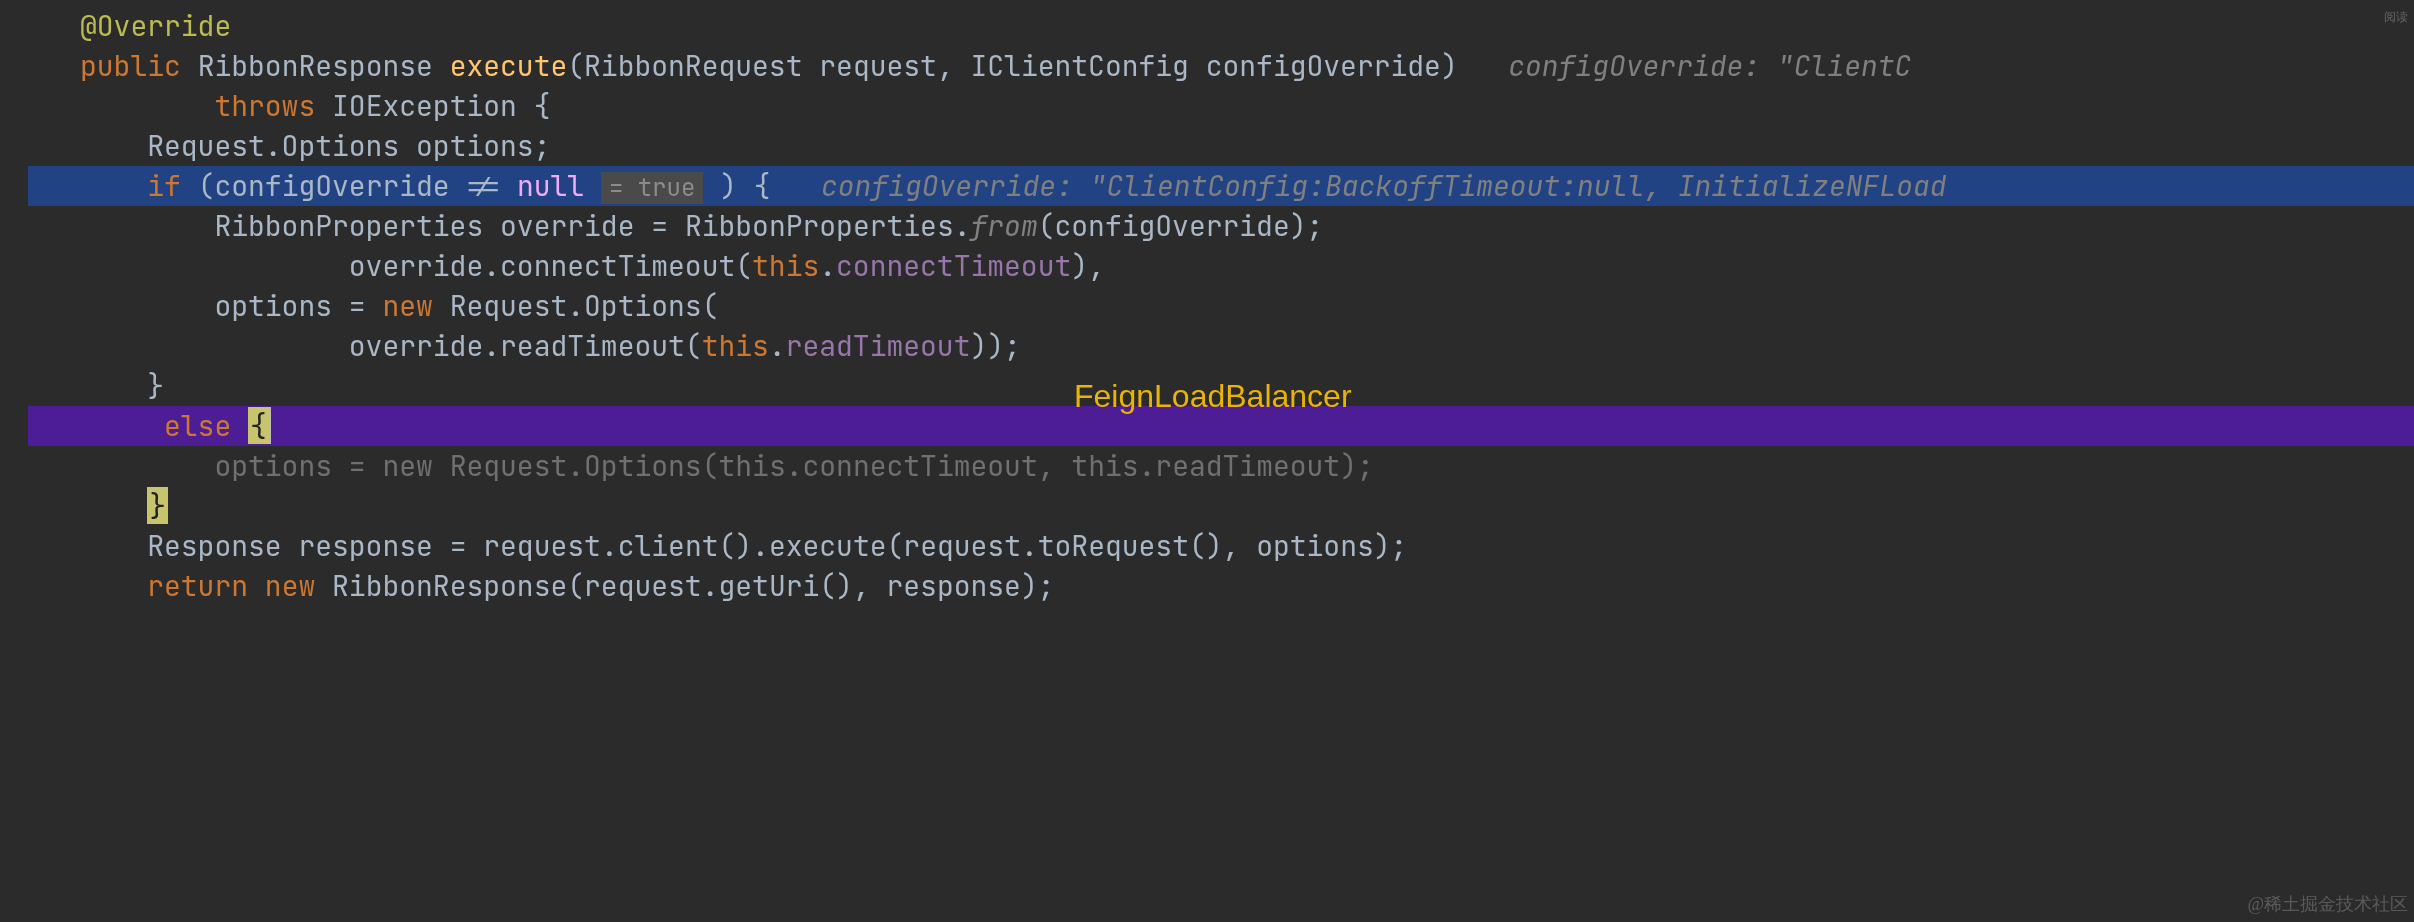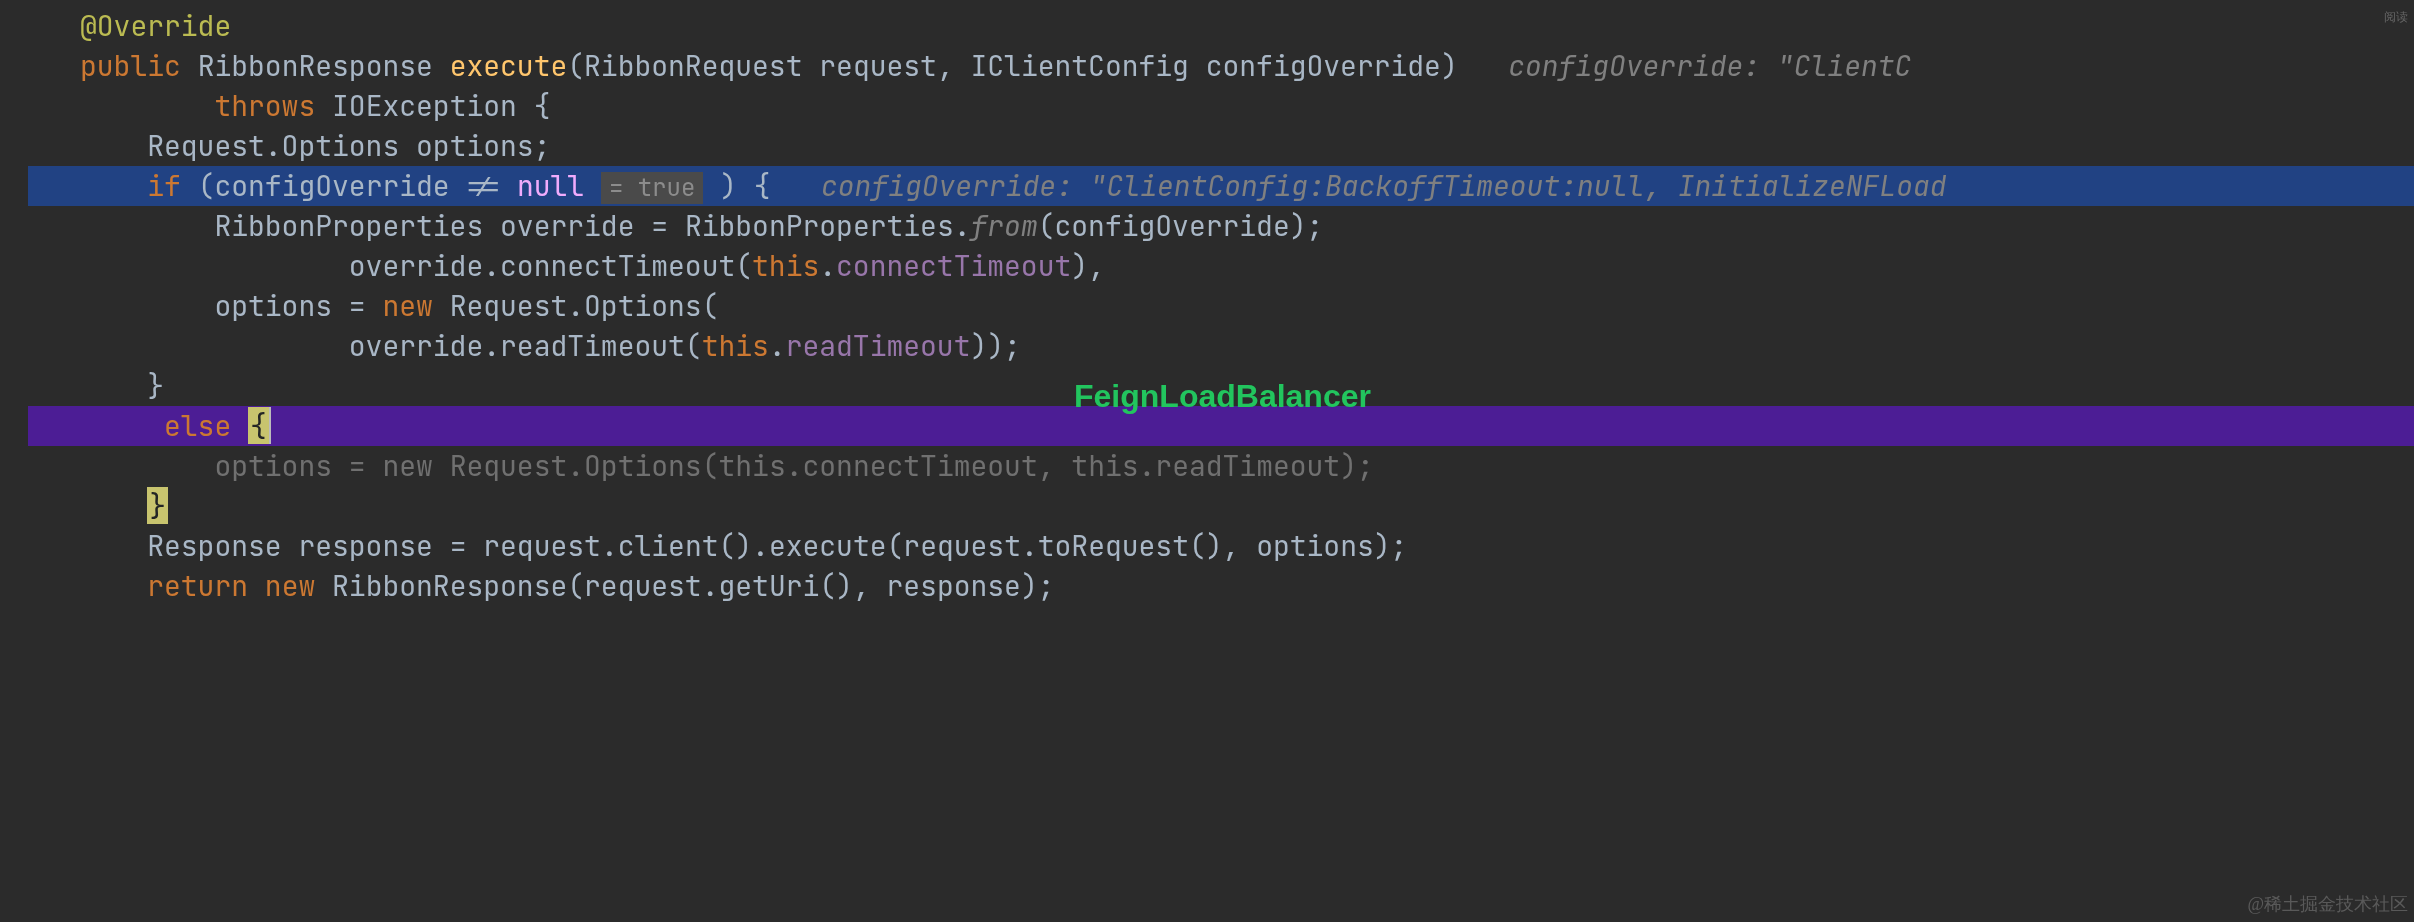--- a/index.html
+++ b/index.html
@@ -15,21 +15,21 @@
   .tok-method { color:#FFC66D; }
   .tok-ident { color:#A9B7C6; }
   .tok-null { color:#f0abfc; }
   .tok-field { color:#9876AA; }
   .tok-punc { color:#A9B7C6; }
   .tok-comment { color:#808080; font-style:italic; }
   .tok-this { color:#CC7832; }
   .inlay { display:inline-block; background:#4A4A4A; color:#8C8C8C; font-style:normal; border-radius:0; padding:0 8px; font-size:24px; line-height:32px; vertical-align:middle; }
   .else-brace-open { background:#C8C46E; color:#232525; padding:0 2px; }
   .else-brace-close { background:#C8C46E; color:#232525; padding:0 2px; }
-  .annot { position:absolute; color:#22c55e; font-size:32px; font-weight:700; font-family:-apple-system,Helvetica,Arial,sans-serif; }
+  .annot { position:absolute; color:#eab308; font-size:32px; font-weight:400; font-family:-apple-system,Helvetica,Arial,sans-serif; }
   .watermark { position:absolute; right:6px; bottom:6px; color:#808080; font-size:18px; font-family:Liberation Serif, serif; opacity:.55; }
   .corner-label { position:absolute; right:6px; top:9px; color:#BBBBBB; font-size:12px; font-family:-apple-system,Helvetica,Arial,sans-serif; opacity:.4; }
   .caret { border-left:2px solid #BBBBBB; animation:blink 1s step-end infinite; }
   @keyframes blink { 50% { border-color:transparent; } }
   .dim { color:#707070; }
 </style>
 </head>
 <body>
 
 <div class="editor">

